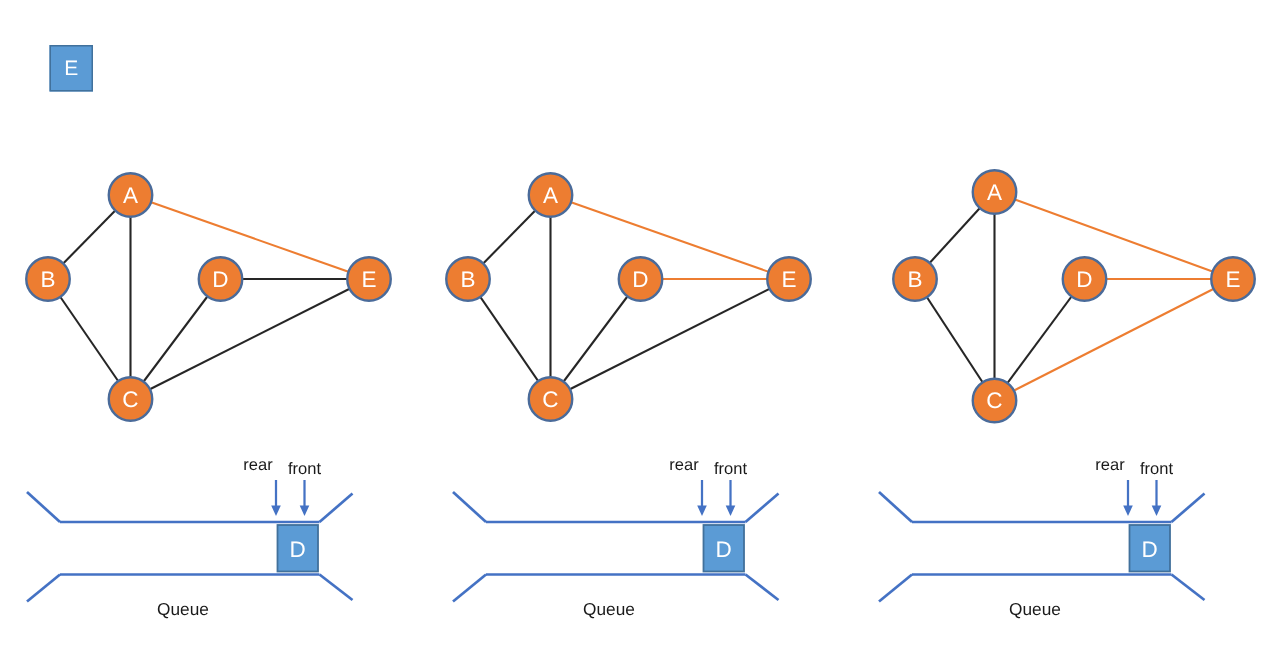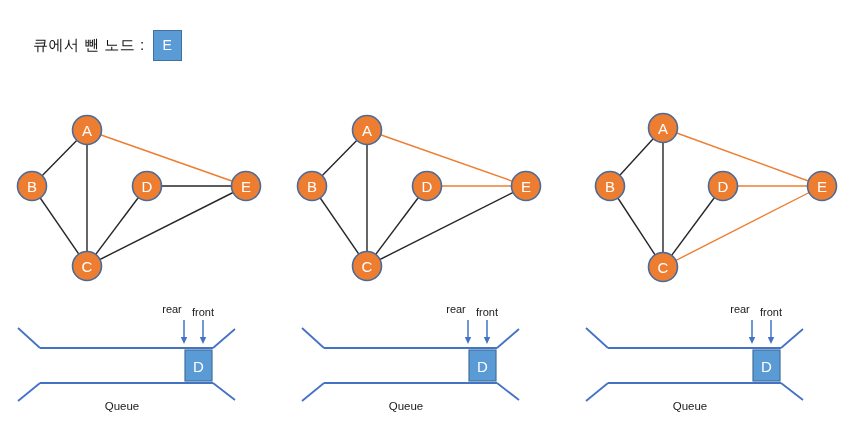--- a/index.html
+++ b/index.html
@@ -66,21 +66,20 @@
     height: 120px;
     display: block;
   }
 </style>
 </head>
 <body>
 
 <div class="canvas">
 
   <div class="header">
-    <span class="header-label">큐에서 뺀 노드 :</span>
     <span class="node-box">
       <span>E</span>
     </span>
   </div>
 
   <div class="panels">
     <div class="panel">
       <svg class="graph-svg" viewBox="0 0 284 200">
           <line x1="87" y1="35" x2="32" y2="91" stroke="#262626" stroke-width="1.4"></line>
           <line x1="87" y1="35" x2="87" y2="171" stroke="#262626" stroke-width="1.4"></line>

